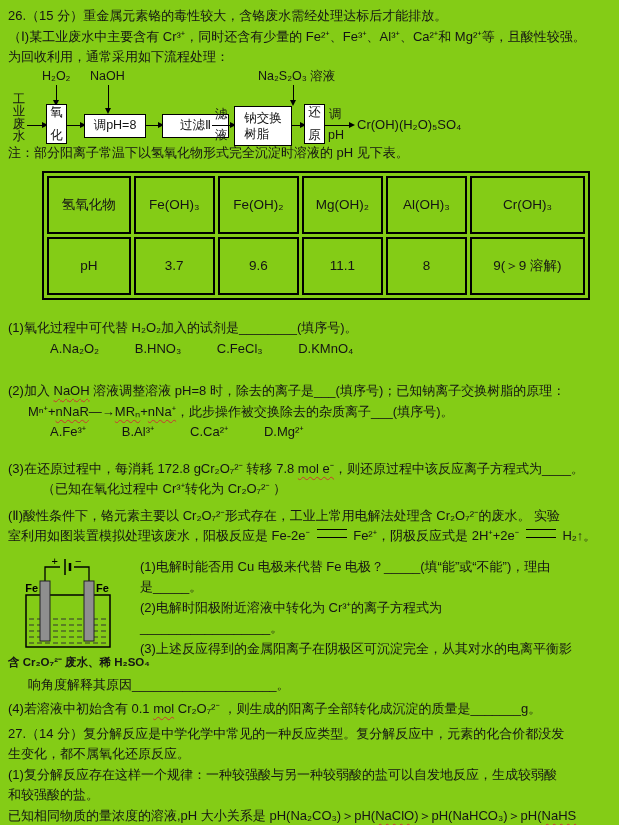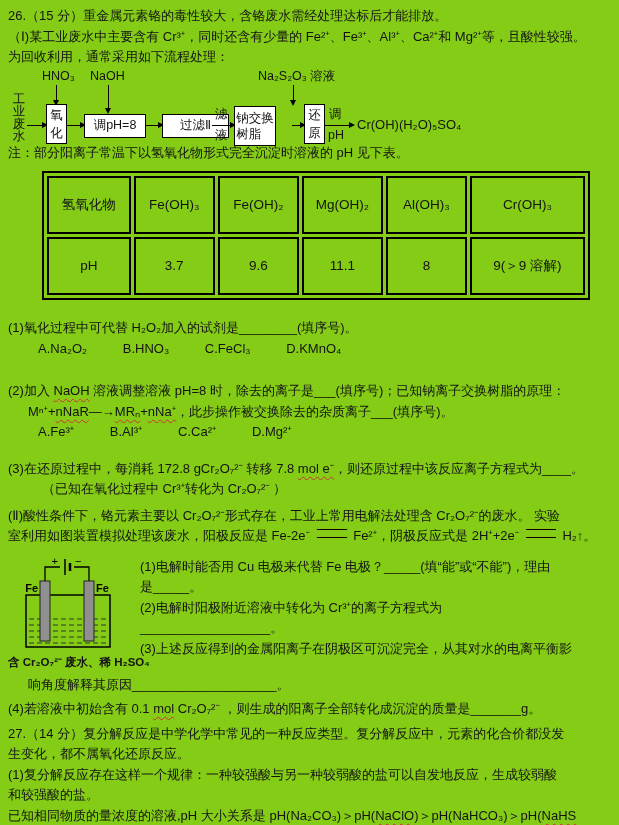--- a/index.html
+++ b/index.html
@@ -4,30 +4,30 @@
 <style>
   html,body{margin:0;padding:0;background:#fff;}
   .page{
     position:relative;width:619px;height:825px;box-sizing:border-box;
     padding:6px 8px 0 8px;background:#84cc16;color:#141414;
     font-family:Liberation Sans, sans-serif;
     font-size:13px;line-height:20.5px;overflow:hidden;
   }
   p{margin:0;}
   .nw{white-space:nowrap;}
-  .ind42{margin-left:30px;}
+  .ind42{margin-left:42px;}
   .ind20{margin-left:20px;}
   .ind34{margin-left:34px;}
   .opt{margin-right:32px;}
   .wavy{text-decoration:underline;text-decoration-style:wavy;text-decoration-color:#c33;text-decoration-thickness:1px;text-underline-offset:3px;}
   
   .flow{position:relative;height:74px;margin:1px 0 0 0;font-size:12.5px;line-height:15px;}
   .flab{position:absolute;top:0;white-space:nowrap;}
   .fbox{position:absolute;border:1.2px solid #000;box-sizing:border-box;display:flex;align-items:center;justify-content:center;text-align:center;background:#fff;}
-  .vstack{word-break:break-all;width:14px;line-height:18px;white-space:normal;}
+  .vstack{word-break:break-all;width:14px;line-height:23px;white-space:normal;}
   .vsrc{position:absolute;left:4px;top:24px;width:14px;line-height:12.5px;font-size:12.5px;word-break:break-all;text-align:center;white-space:normal;}
   .harrow{position:absolute;height:0;border-top:1.3px solid #000;}
   .harrow::after{content:"";position:absolute;right:-2px;top:-4px;width:0;height:0;border-left:6px solid #000;border-top:3.5px solid transparent;border-bottom:3.5px solid transparent;}
   .varrow{position:absolute;width:0;border-left:1.3px solid #000;}
   .varrow::after{content:"";position:absolute;left:-4.2px;bottom:-2px;width:0;height:0;border-top:6px solid #000;border-left:3.5px solid transparent;border-right:3.5px solid transparent;}
   .strad{position:absolute;font-size:12.5px;line-height:14px;white-space:nowrap;}
   .prod{position:absolute;font-size:13px;white-space:nowrap;}
   
   table.ph{border-collapse:separate;border-spacing:3px;border:2px solid #000;margin:8px 0 0 34px;width:548px;}
   table.ph td{border:2px solid #000;text-align:center;height:54px;font-size:13.5px;padding:0 5px;}
@@ -49,21 +49,21 @@
 </head>
 <body>
 
 <div class="page">
 
   <p class="nw">26.（15 分）重金属元素铬的毒性较大，含铬废水需经处理达标后才能排放。</p>
   <p class="nw">（Ⅰ)某工业废水中主要含有 Cr³⁺，同时还含有少量的 Fe²⁺、Fe³⁺、Al³⁺、Ca²⁺和 Mg²⁺等，且酸性较强。</p>
   <p class="nw">为回收利用，通常采用如下流程处理：</p>
 
   <div class="flow">
-    <span class="flab" style="left:34px;">HNO₃</span>
+    <span class="flab" style="left:34px;">H₂O₂</span>
     <span class="flab" style="left:82px;">NaOH</span>
     <span class="flab" style="left:250px;">Na₂S₂O₃ 溶液</span>
 
     <div class="varrow" style="left:48px;top:16px;height:19px;"></div>
     <div class="varrow" style="left:100px;top:16px;height:27px;"></div>
     <div class="varrow" style="left:285px;top:16px;height:19px;"></div>
 
     <div class="vsrc">工业废水</div>
     <div class="harrow" style="left:19px;top:56px;width:19px;"></div>
 
@@ -77,21 +77,21 @@
     </div>
     <div class="harrow" style="left:138px;top:56px;width:16px;"></div>
 
     <div class="fbox" style="left:154px;top:45px;width:67px;height:24px;">
       <span>过滤Ⅱ</span>
     </div>
     <div class="harrow" style="left:204px;top:56px;width:22px;"></div>
     <span class="strad" style="left:207px;top:38px;">滤</span>
     <span class="strad" style="left:207px;top:59px;">液</span>
 
-    <div class="fbox" style="left:226px;top:37px;width:42px;height:40px;align-items:center;">
+    <div class="fbox" style="left:226px;top:37px;width:58px;height:40px;align-items:center;">
       <span style="text-align:left;line-height:16px;">
         <span>钠交换</span><br>
         <span>树脂</span>
       </span>
     </div>
     <div class="harrow" style="left:284px;top:56px;width:12px;"></div>
 
     <div class="fbox" style="left:296px;top:35px;width:21px;height:40px;">
       <span class="vstack">还原</span>
     </div>

